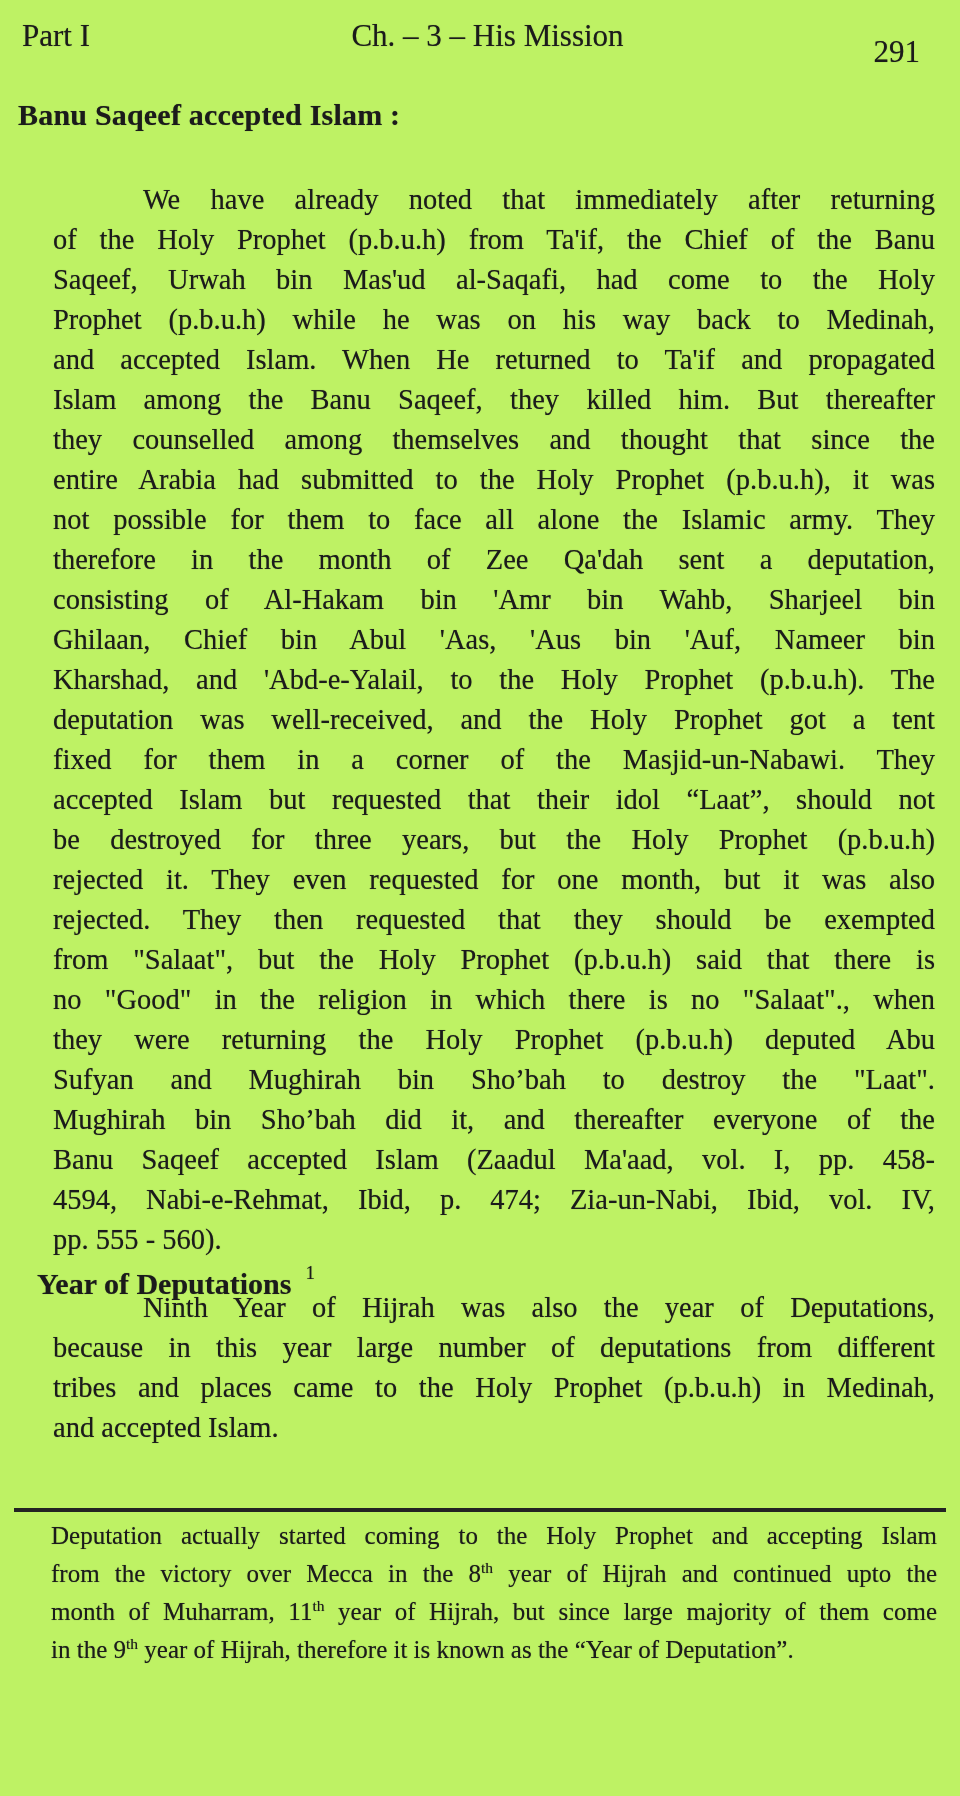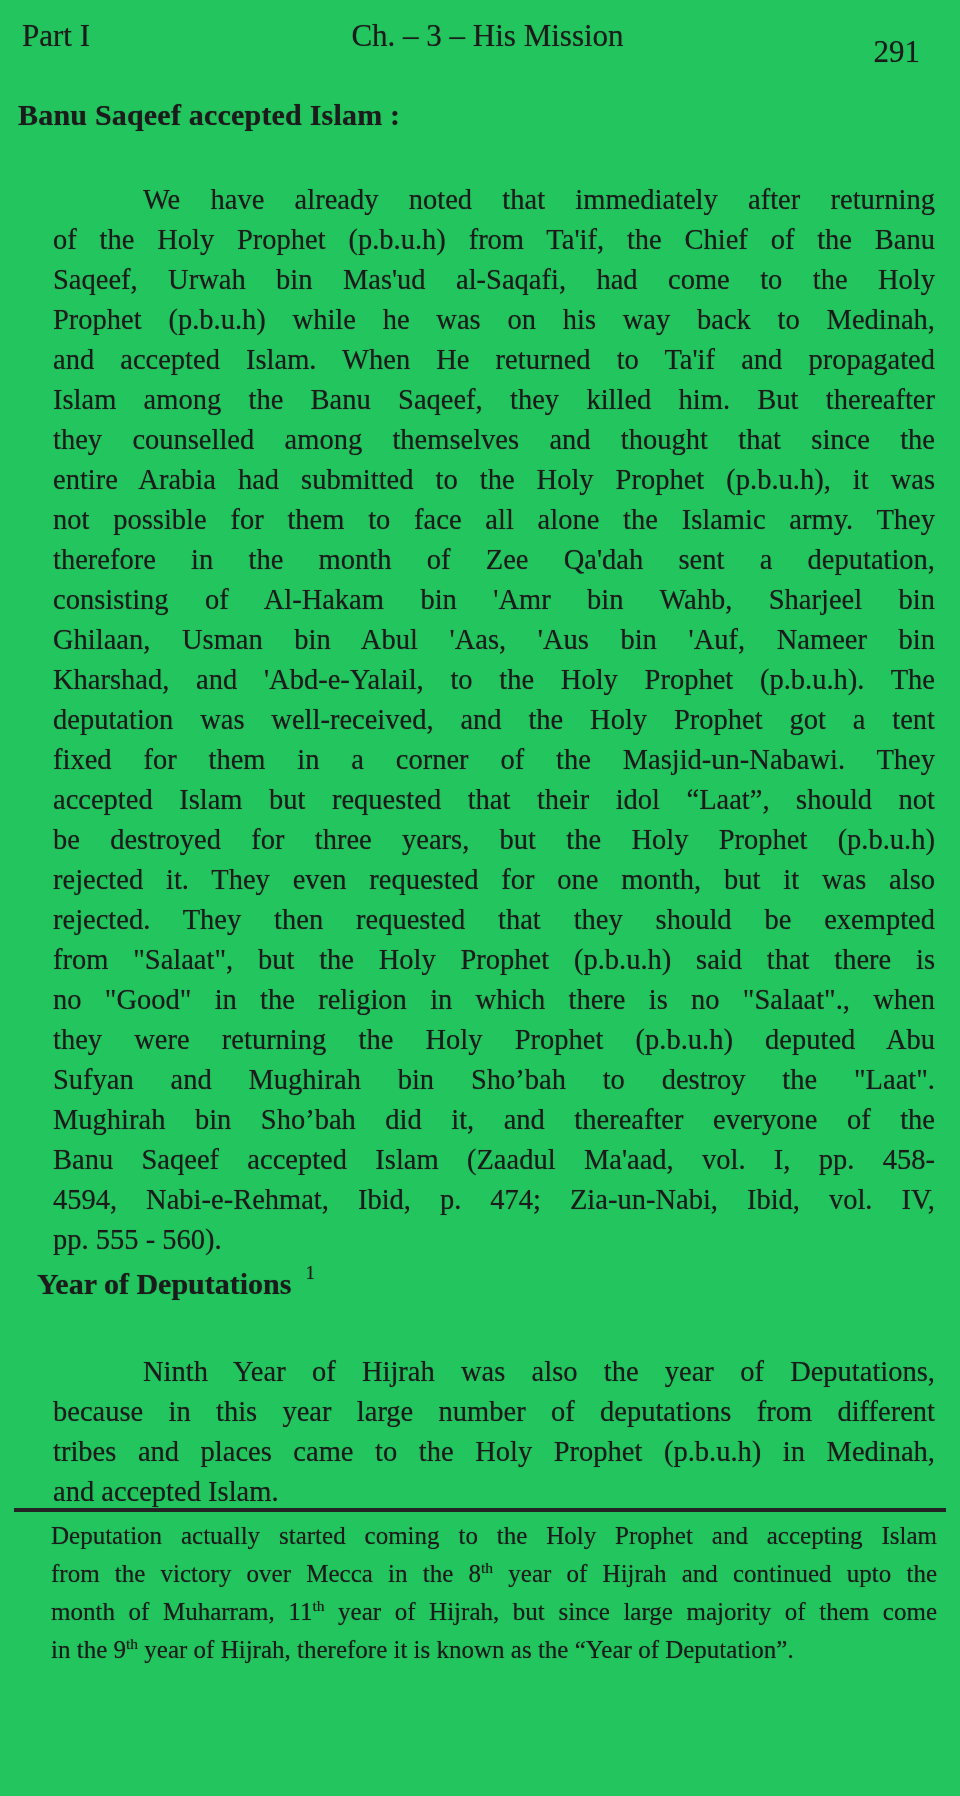--- a/index.html
+++ b/index.html
@@ -20,21 +20,21 @@
   .hdr-center { position: absolute; left: 15px; right: 0; top: 0; text-align: center; }
   .hdr-right  { position: absolute; right: 40px; top: 0; margin-top: 16px; }
 
   .heading1 {
     position: absolute; top: 98px; left: 18px;
     font-size: 30px; font-weight: bold; letter-spacing: 0.2px;
   }
 
   .para { position: absolute; left: 37px; width: 898px; font-size: 28.5px; line-height: 40px; }
   .para1 { top: 180px; }
-  .para2 { top: 1352px; }
+  .para2 { top: 1288px; }
 
   .jline { text-align: justify; text-align-last: justify; white-space: normal; margin-left: 16px; }
   .jline.last { text-align-last: left; }
   .jline.indent { text-indent: 90px; }
 
   .heading2 {
     position: absolute; top: 1266px; left: 37px; width: 898px;
     text-align: left; font-size: 30px; font-weight: bold;
   }
   .heading2 sup.hsup {
@@ -52,21 +52,21 @@
     font-size: 25px; line-height: 38px;
   }
   .footnote .jline sup, .para .jline sup {
     font-size: 0.62em; line-height: 0; vertical-align: baseline;
     position: relative; top: -0.55em;
   }
 </style>
 </head>
 <body>
 
-<div class="page" style="background: #22c55e; color: rgb(27, 27, 27);">
+<div class="page" style="background: #bef264; color: rgb(27, 27, 27);">
 
   <div class="hdr">
     <span class="hdr-left">Part I</span>
     <span class="hdr-center">Ch. – 3 – His Mission</span>
     <span class="hdr-right">291</span>
   </div>
 
   <div class="heading1">Banu Saqeef accepted Islam :</div>
 
   <div class="para para1">
@@ -74,21 +74,21 @@
       <div class="jline">of the Holy Prophet (p.b.u.h) from Ta'if, the Chief of the Banu</div>
       <div class="jline">Saqeef, Urwah bin Mas'ud al-Saqafi, had come to the Holy</div>
       <div class="jline">Prophet (p.b.u.h) while he was on his way back to Medinah,</div>
       <div class="jline">and accepted Islam. When He returned to Ta'if and propagated</div>
       <div class="jline">Islam among the Banu Saqeef, they killed him. But thereafter</div>
       <div class="jline">they counselled among themselves and thought that since the</div>
       <div class="jline">entire Arabia had submitted to the Holy Prophet (p.b.u.h), it was</div>
       <div class="jline">not possible for them to face all alone the Islamic army. They</div>
       <div class="jline">therefore in the month of Zee Qa'dah sent a deputation,</div>
       <div class="jline">consisting of Al-Hakam bin 'Amr bin Wahb, Sharjeel bin</div>
-      <div class="jline">Ghilaan, Usman bin Abul 'Aas, 'Aus bin 'Auf, Nameer bin</div>
+      <div class="jline">Ghilaan, Chief bin Abul 'Aas, 'Aus bin 'Auf, Nameer bin</div>
       <div class="jline">Kharshad, and 'Abd-e-Yalail, to the Holy Prophet (p.b.u.h). The</div>
       <div class="jline">deputation was well-received, and the Holy Prophet got a tent</div>
       <div class="jline">fixed for them in a corner of the Masjid-un-Nabawi. They</div>
       <div class="jline">accepted Islam but requested that their idol “Laat”, should not</div>
       <div class="jline">be destroyed for three years, but the Holy Prophet (p.b.u.h)</div>
       <div class="jline">rejected it. They even requested for one month, but it was also</div>
       <div class="jline">rejected. They then requested that they should be exempted</div>
       <div class="jline">from "Salaat", but the Holy Prophet (p.b.u.h) said that there is</div>
       <div class="jline">no "Good" in the religion in which there is no "Salaat"., when</div>
       <div class="jline">they were returning the Holy Prophet (p.b.u.h) deputed Abu</div>

